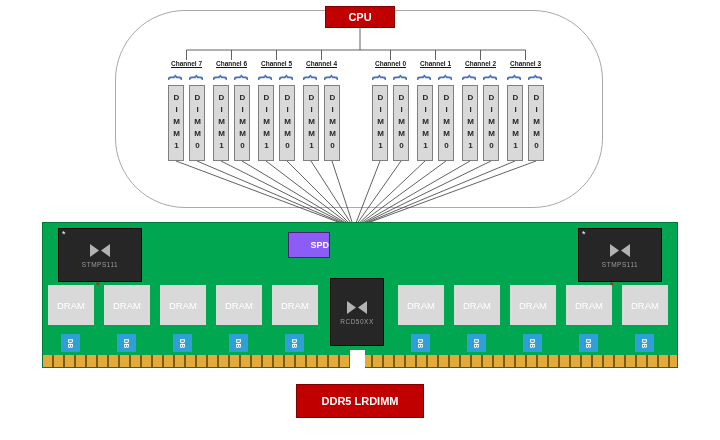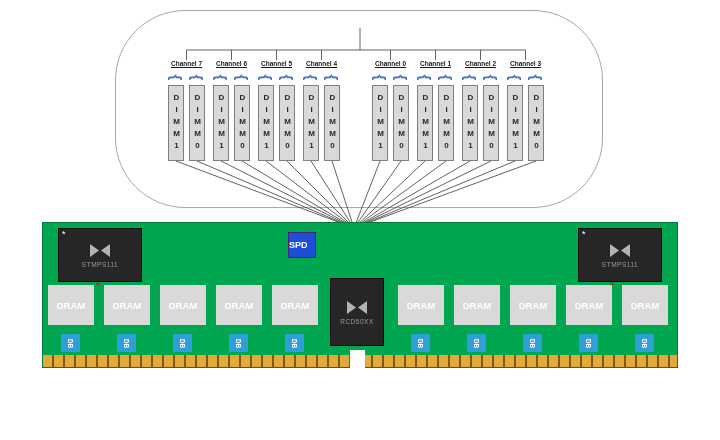--- a/index.html
+++ b/index.html
@@ -8,23 +8,23 @@
   #wires{position:absolute;left:0;top:0;width:720px;height:440px;z-index:1;pointer-events:none;}
   .cpu-box{position:absolute;left:325px;top:6px;width:70px;height:22px;background:#c00000;border:1px solid #7f0000;color:#fff;font-weight:bold;font-size:11px;display:flex;align-items:center;justify-content:center;z-index:2;box-sizing:border-box;}
   .channel-label{position:absolute;top:60px;width:46px;text-align:center;font-size:6.5px;font-weight:bold;color:#171717;text-decoration:underline;z-index:2;white-space:nowrap;}
   .brace{position:absolute;width:16px;height:13px;display:flex;align-items:center;justify-content:center;color:#4472c4;font-size:15px;font-weight:bold;transform:rotate(90deg);z-index:2;}
   .dimm{position:absolute;top:85px;width:16px;height:76px;background:#d9d9d9;border:1px solid #7f7f7f;display:flex;align-items:center;justify-content:center;z-index:2;box-sizing:border-box;}
   .dimm span{writing-mode:vertical-lr;text-orientation:upright;font-size:8px;font-weight:bold;color:#262626;letter-spacing:3px;line-height:1;}
   .pcb{position:absolute;left:42px;top:222px;width:636px;height:146px;background:#00a650;border:1px solid #00793c;z-index:2;box-sizing:border-box;}
   .chip-dark{position:absolute;background:#262626;border:1px solid #0d0d0d;display:flex;flex-direction:column;align-items:center;justify-content:center;gap:3px;z-index:3;box-sizing:border-box;}
   .chip-dark .chip-label{font-size:6.5px;color:#9a9a9a;letter-spacing:.5px;}
   .chip-star{position:absolute;left:3px;top:0;color:#fff;font-size:9px;}
-  .spd{position:absolute;left:288px;top:232px;width:28px;height:26px;background:#1d4ed8;border:1px solid #4d1f73;color:#fff;font-size:9px;font-weight:bold;display:flex;align-items:center;justify-content:flex-start;z-index:3;box-sizing:border-box;}
+  .spd{position:absolute;left:288px;top:232px;width:42px;height:26px;background:#8b5cf6;border:1px solid #4d1f73;color:#fff;font-size:9px;font-weight:bold;display:flex;align-items:center;justify-content:flex-end;z-index:3;box-sizing:border-box;}
   .pmic{position:absolute;left:334px;top:228px;width:44px;height:34px;background:#fcd5b4;border:1.5px solid #ed7d31;color:#333;font-size:9px;font-weight:bold;display:flex;align-items:center;justify-content:center;z-index:3;box-sizing:border-box;}
-  .dram{position:absolute;top:285px;width:46px;height:40px;background:#d9d9d9;color:#fff;font-size:9.5px;font-weight:bold;display:flex;align-items:center;justify-content:center;z-index:3;}
+  .dram{position:absolute;top:285px;width:46px;height:40px;background:#d9d9d9;color:#fff;font-size:9.5px;font-weight:normal;display:flex;align-items:center;justify-content:center;z-index:3;}
   .db{position:absolute;top:334px;width:19px;height:18px;background:#2f9fd8;display:flex;align-items:center;justify-content:center;z-index:3;}
   .db span{color:#fff;font-size:6.5px;font-weight:bold;transform:rotate(90deg);display:block;}
   .gold{position:absolute;left:43px;top:355px;width:634px;height:12px;background:#e2aa3a;background-image:repeating-linear-gradient(90deg,rgba(0,0,0,0) 0 9px,#7a5c16 9px 11px);z-index:3;}
   .notch{position:absolute;left:350px;top:350px;width:15px;height:18px;background:#fff;z-index:4;}
   .red-star{position:absolute;color:#ff0000;font-size:9px;font-weight:bold;z-index:4;}
   .caption{position:absolute;left:296px;top:384px;width:128px;height:34px;background:#c00000;border:1px solid #7f0000;color:#fff;font-weight:bold;font-size:11px;display:flex;align-items:center;justify-content:center;z-index:2;box-sizing:border-box;}
 </style>
 </head>
 <body>
 
@@ -54,20 +54,23 @@
       <line x1="425" y1="161" x2="354" y2="228" stroke="#3a3a3a" stroke-width="0.8"></line>
       <line x1="446" y1="161" x2="354" y2="228" stroke="#3a3a3a" stroke-width="0.8"></line>
       <line x1="480.5" y1="50" x2="480.5" y2="60" stroke="#3a3a3a" stroke-width="0.8"></line>
       <line x1="470" y1="161" x2="354" y2="228" stroke="#3a3a3a" stroke-width="0.8"></line>
       <line x1="491" y1="161" x2="354" y2="228" stroke="#3a3a3a" stroke-width="0.8"></line>
       <line x1="525.5" y1="50" x2="525.5" y2="60" stroke="#3a3a3a" stroke-width="0.8"></line>
       <line x1="515" y1="161" x2="354" y2="228" stroke="#3a3a3a" stroke-width="0.8"></line>
       <line x1="536" y1="161" x2="354" y2="228" stroke="#3a3a3a" stroke-width="0.8"></line>
     </svg>
 
+  <div class="cpu-box">
+    <span>CPU</span>
+  </div>
 
   <div id="channels">
       <div class="channel-label" style="left: 163.5px;">Channel 7</div>
       <div class="brace" style="left: 168px; top: 71px;">{</div>
       <div class="dimm" style="left: 168px;">
         <span>DIMM1</span>
       </div>
       <div class="brace" style="left: 189px; top: 71px;">{</div>
       <div class="dimm" style="left: 189px;">
         <span>DIMM0</span>
@@ -229,14 +232,17 @@
         <span>DB</span>
       </div>
     </div>
 
   <div class="gold"></div>
   <div class="notch"></div>
 
   <span class="red-star" style="left:96px;top:280px;">*</span>
   <span class="red-star" style="left:610px;top:280px;">*</span>
 
+  <div class="caption">
+    <span>DDR5 LRDIMM</span>
+  </div>
 
 </div>
 
 </body></html>

